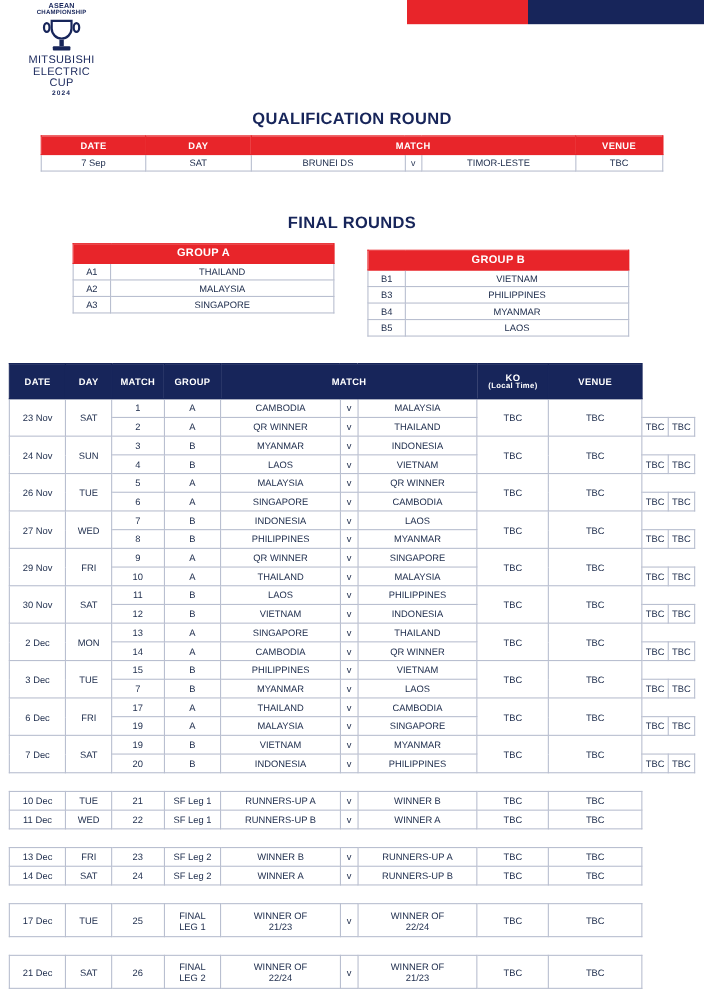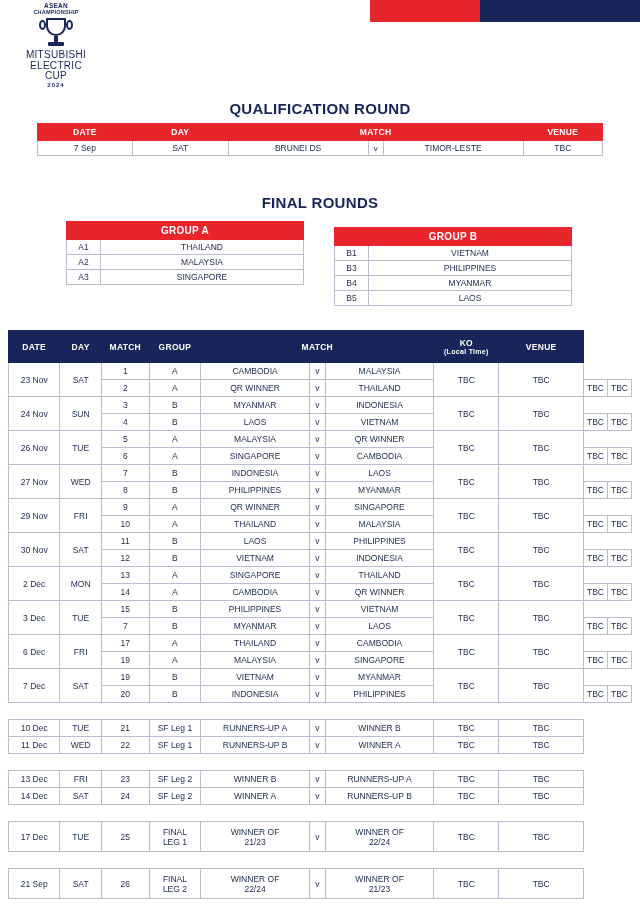--- a/index.html
+++ b/index.html
@@ -545,21 +545,21 @@
           <td class="two-line" style="width:110px">WINNER OF<br>21/23</td>
           <td class="vs-cell" style="height:30px">v</td>
           <td class="two-line" style="width:110px">WINNER OF<br>22/24</td>
           <td rowspan="1" style="height:30px">TBC</td>
           <td rowspan="1" style="height:30px">TBC</td>
         </tr>
         <tr class="spacer-row">
           <td colspan="9"></td>
         </tr>
         <tr>
-          <td class="date" rowspan="1" style="height:30px">21 Sep</td>
+          <td class="date" rowspan="1" style="height:30px">21 Dec</td>
           <td class="day" rowspan="1" style="height:30px">SAT</td>
           <td style="height:30px">26</td>
           <td class="two-line" style="height:30px">FINAL<br>LEG 2</td>
           <td class="two-line" style="width:110px">WINNER OF<br>22/24</td>
           <td class="vs-cell" style="height:30px">v</td>
           <td class="two-line" style="width:110px">WINNER OF<br>21/23</td>
           <td rowspan="1" style="height:30px">TBC</td>
           <td rowspan="1" style="height:30px">TBC</td>
         </tr>
       </tbody>

